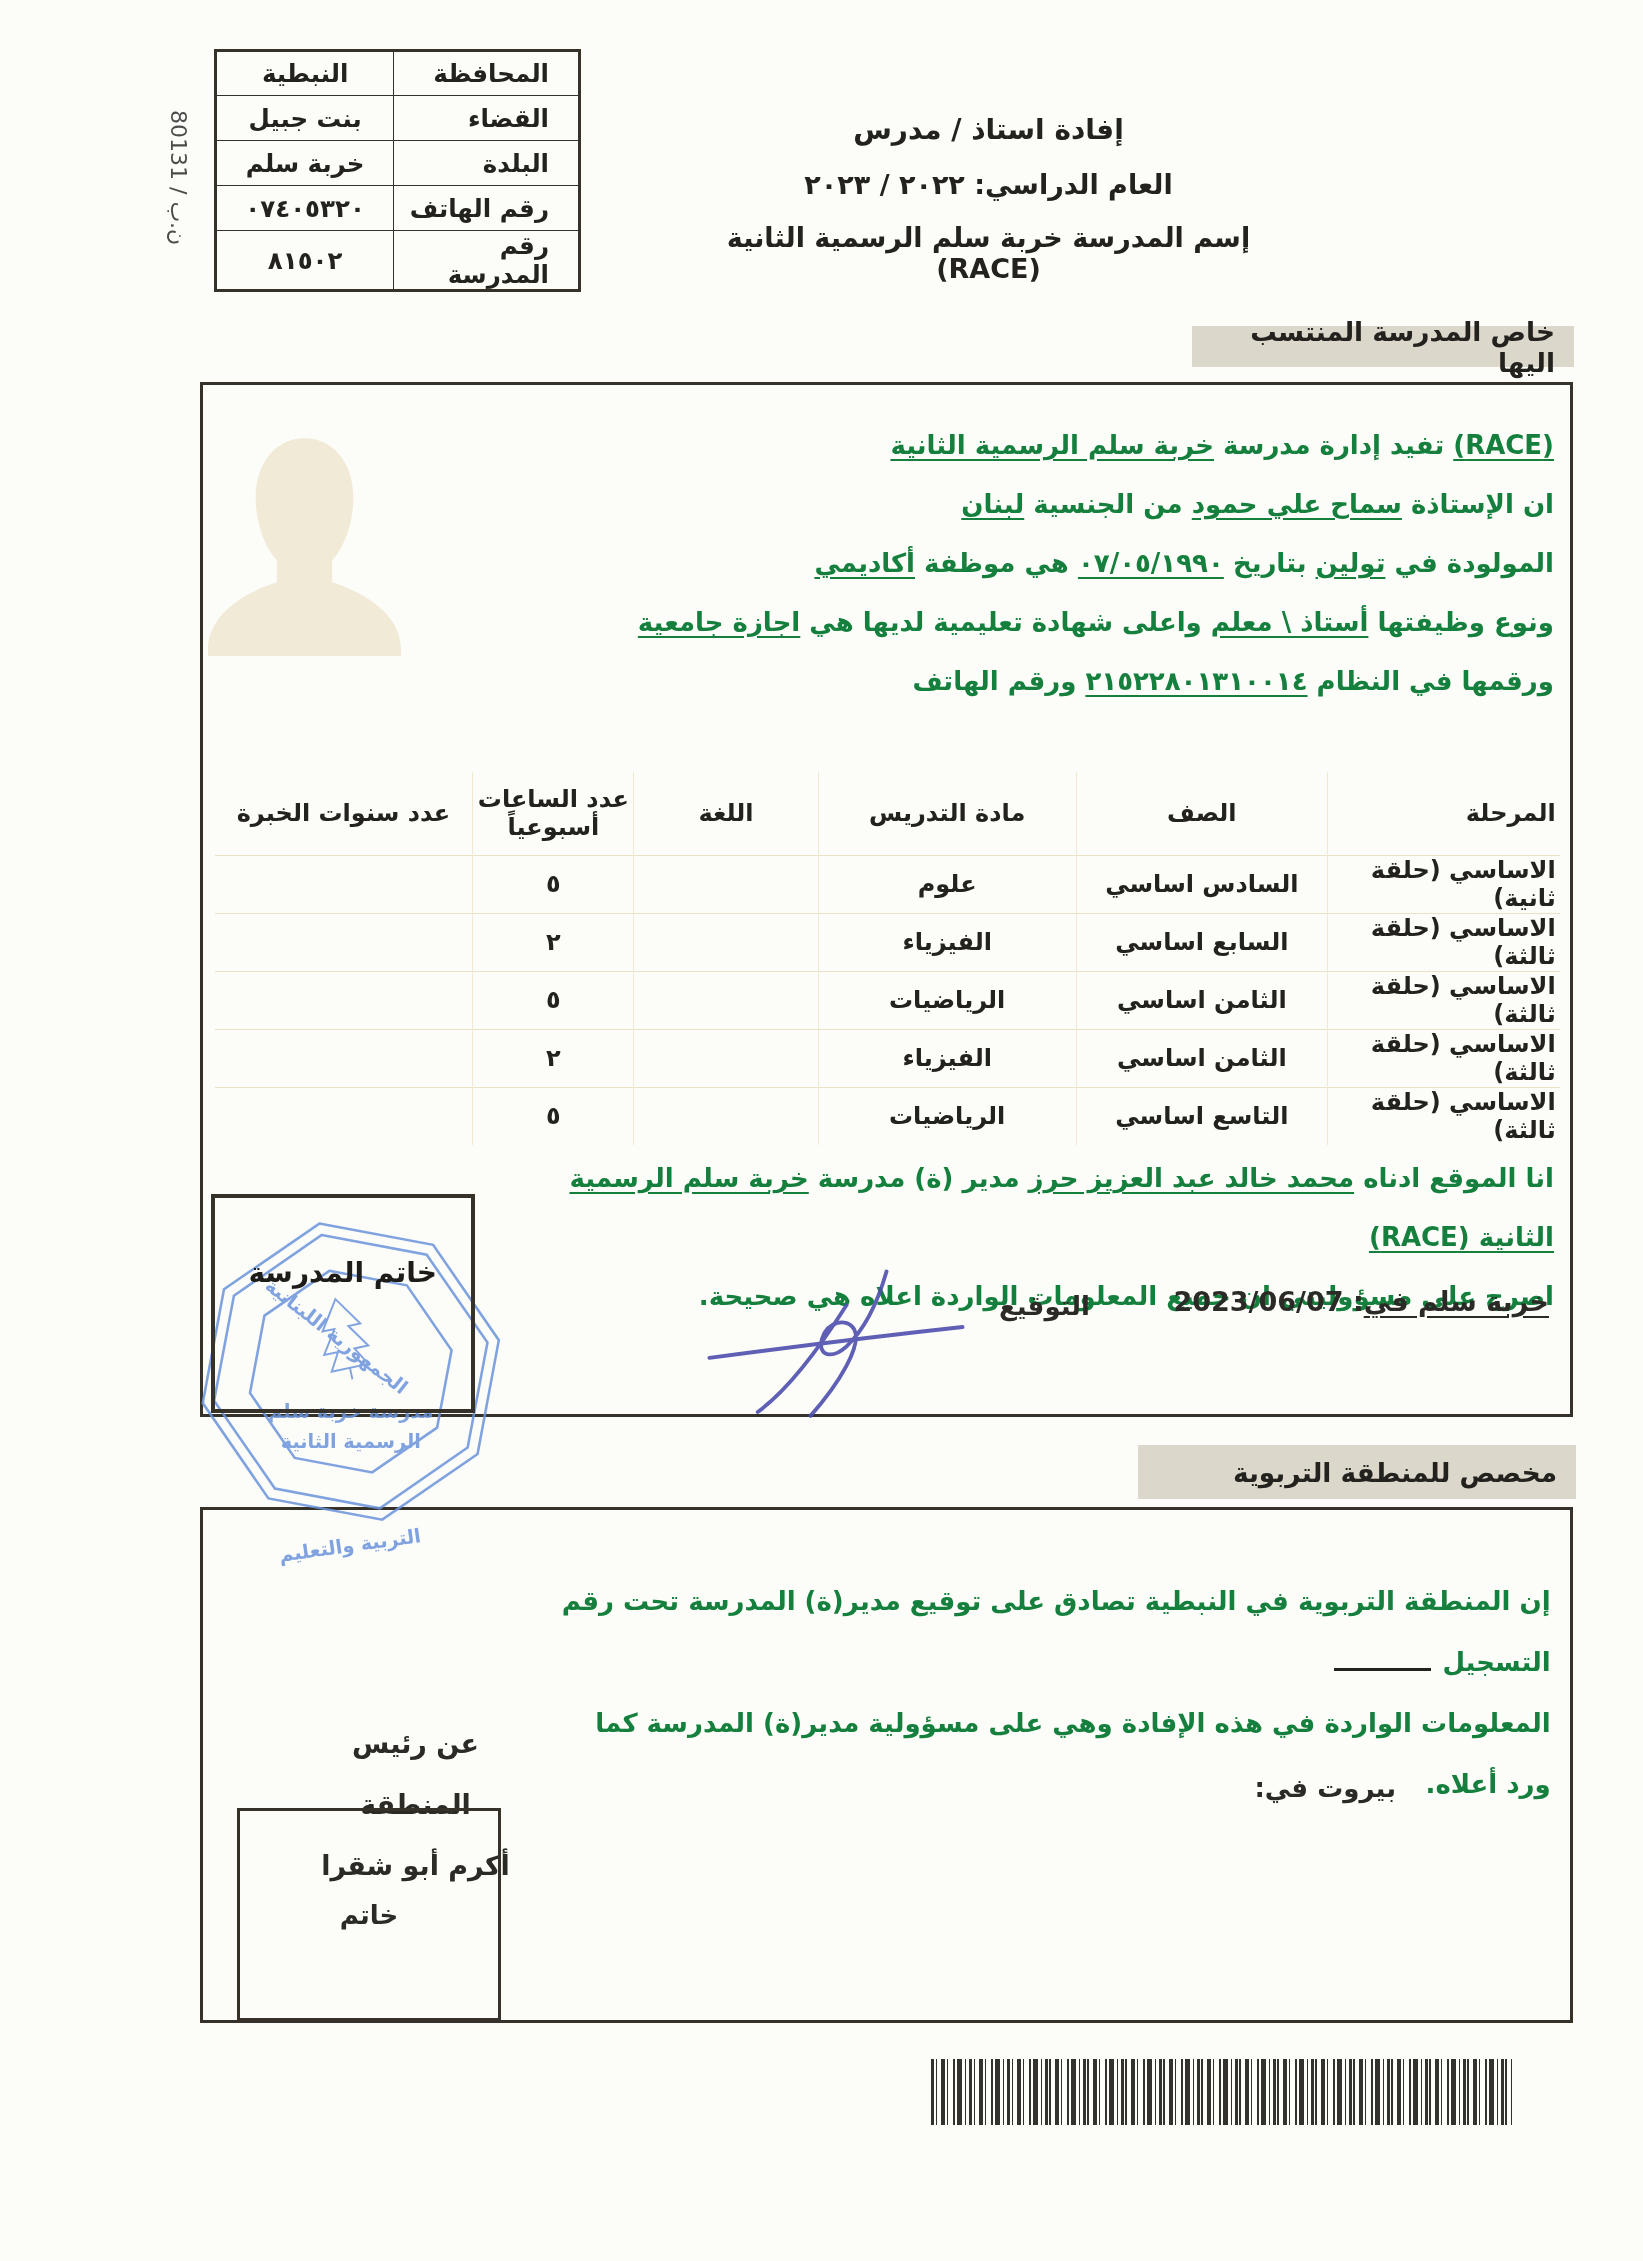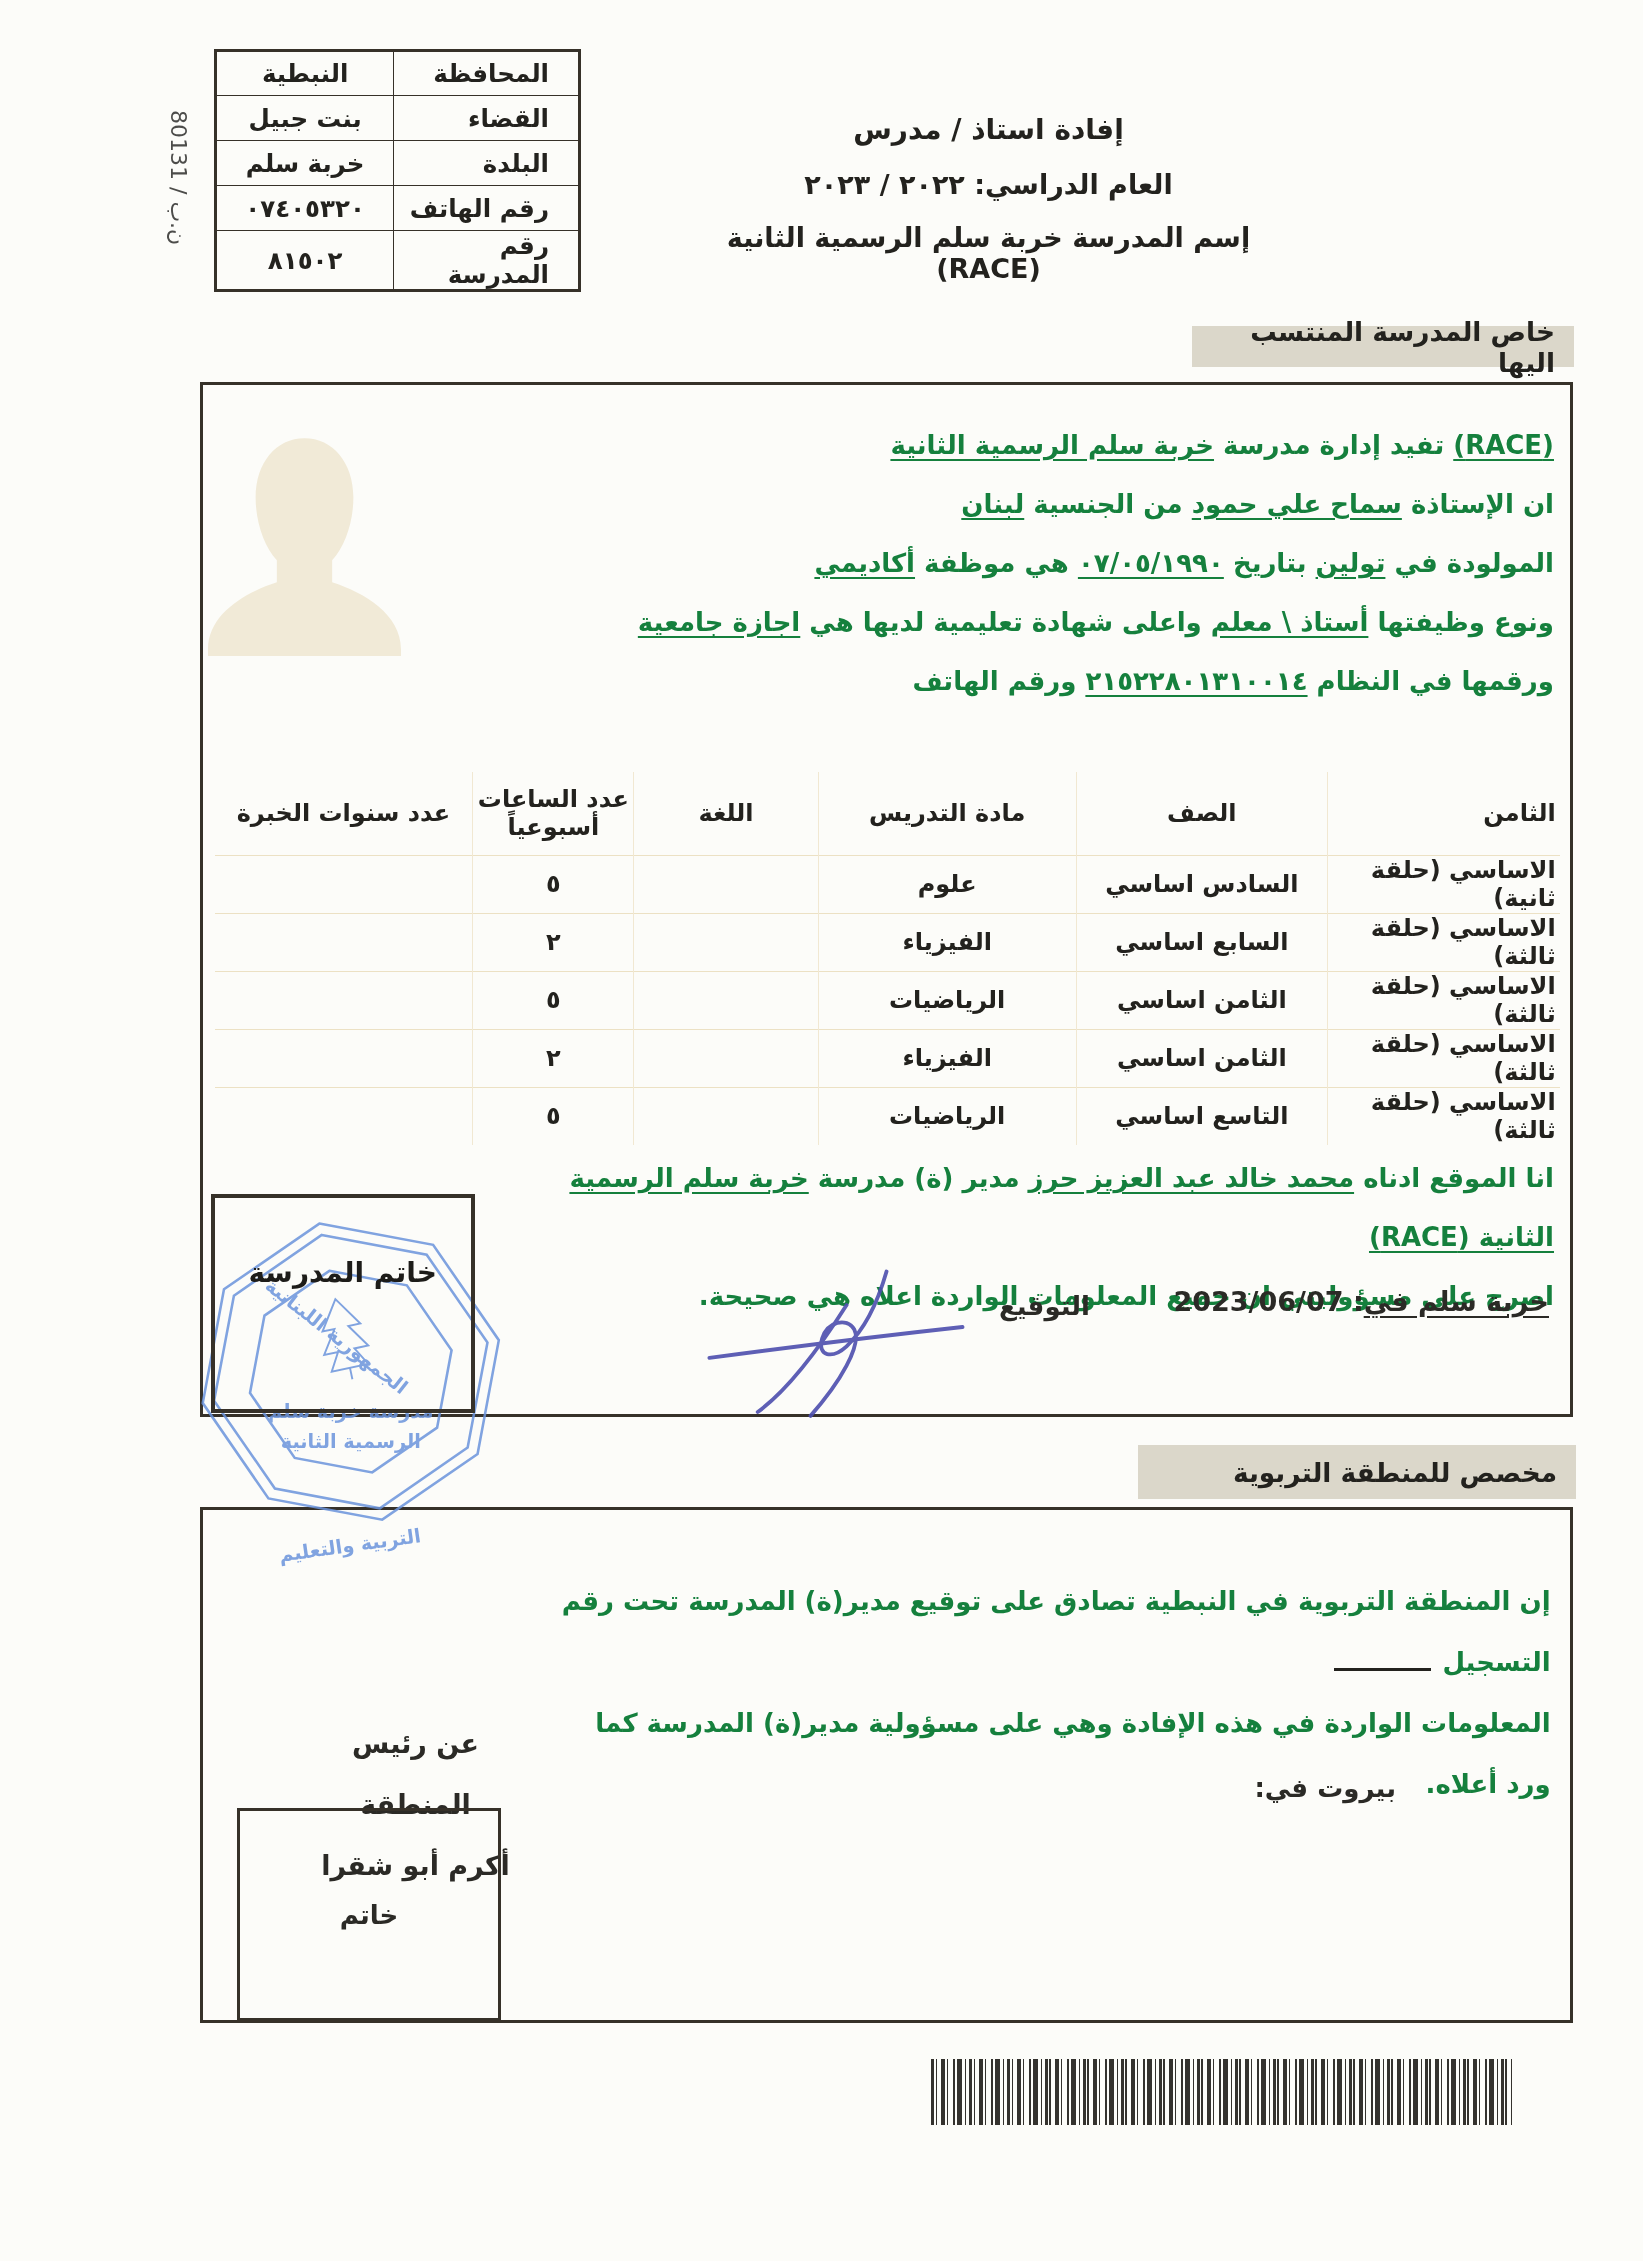--- a/index.html
+++ b/index.html
@@ -163,21 +163,21 @@
       <colgroup>
         <col style="width:232px">
           <col style="width:251px">
           <col style="width:258px">
         <col style="width:184px">
           <col style="width:161px">
           <col style="width:258px">
       </colgroup>
       <thead>
         <tr>
-          <th class="stage">الثامن</th>
+          <th class="stage">المرحلة</th>
           <th>الصف</th>
           <th>مادة التدريس</th>
           <th>اللغة</th>
           <th>عدد الساعات أسبوعياً</th>
           <th>عدد سنوات الخبرة</th>
         </tr>
       </thead>
       <tbody>
         <tr>
           <td class="stage">الاساسي (حلقة ثانية)</td>

